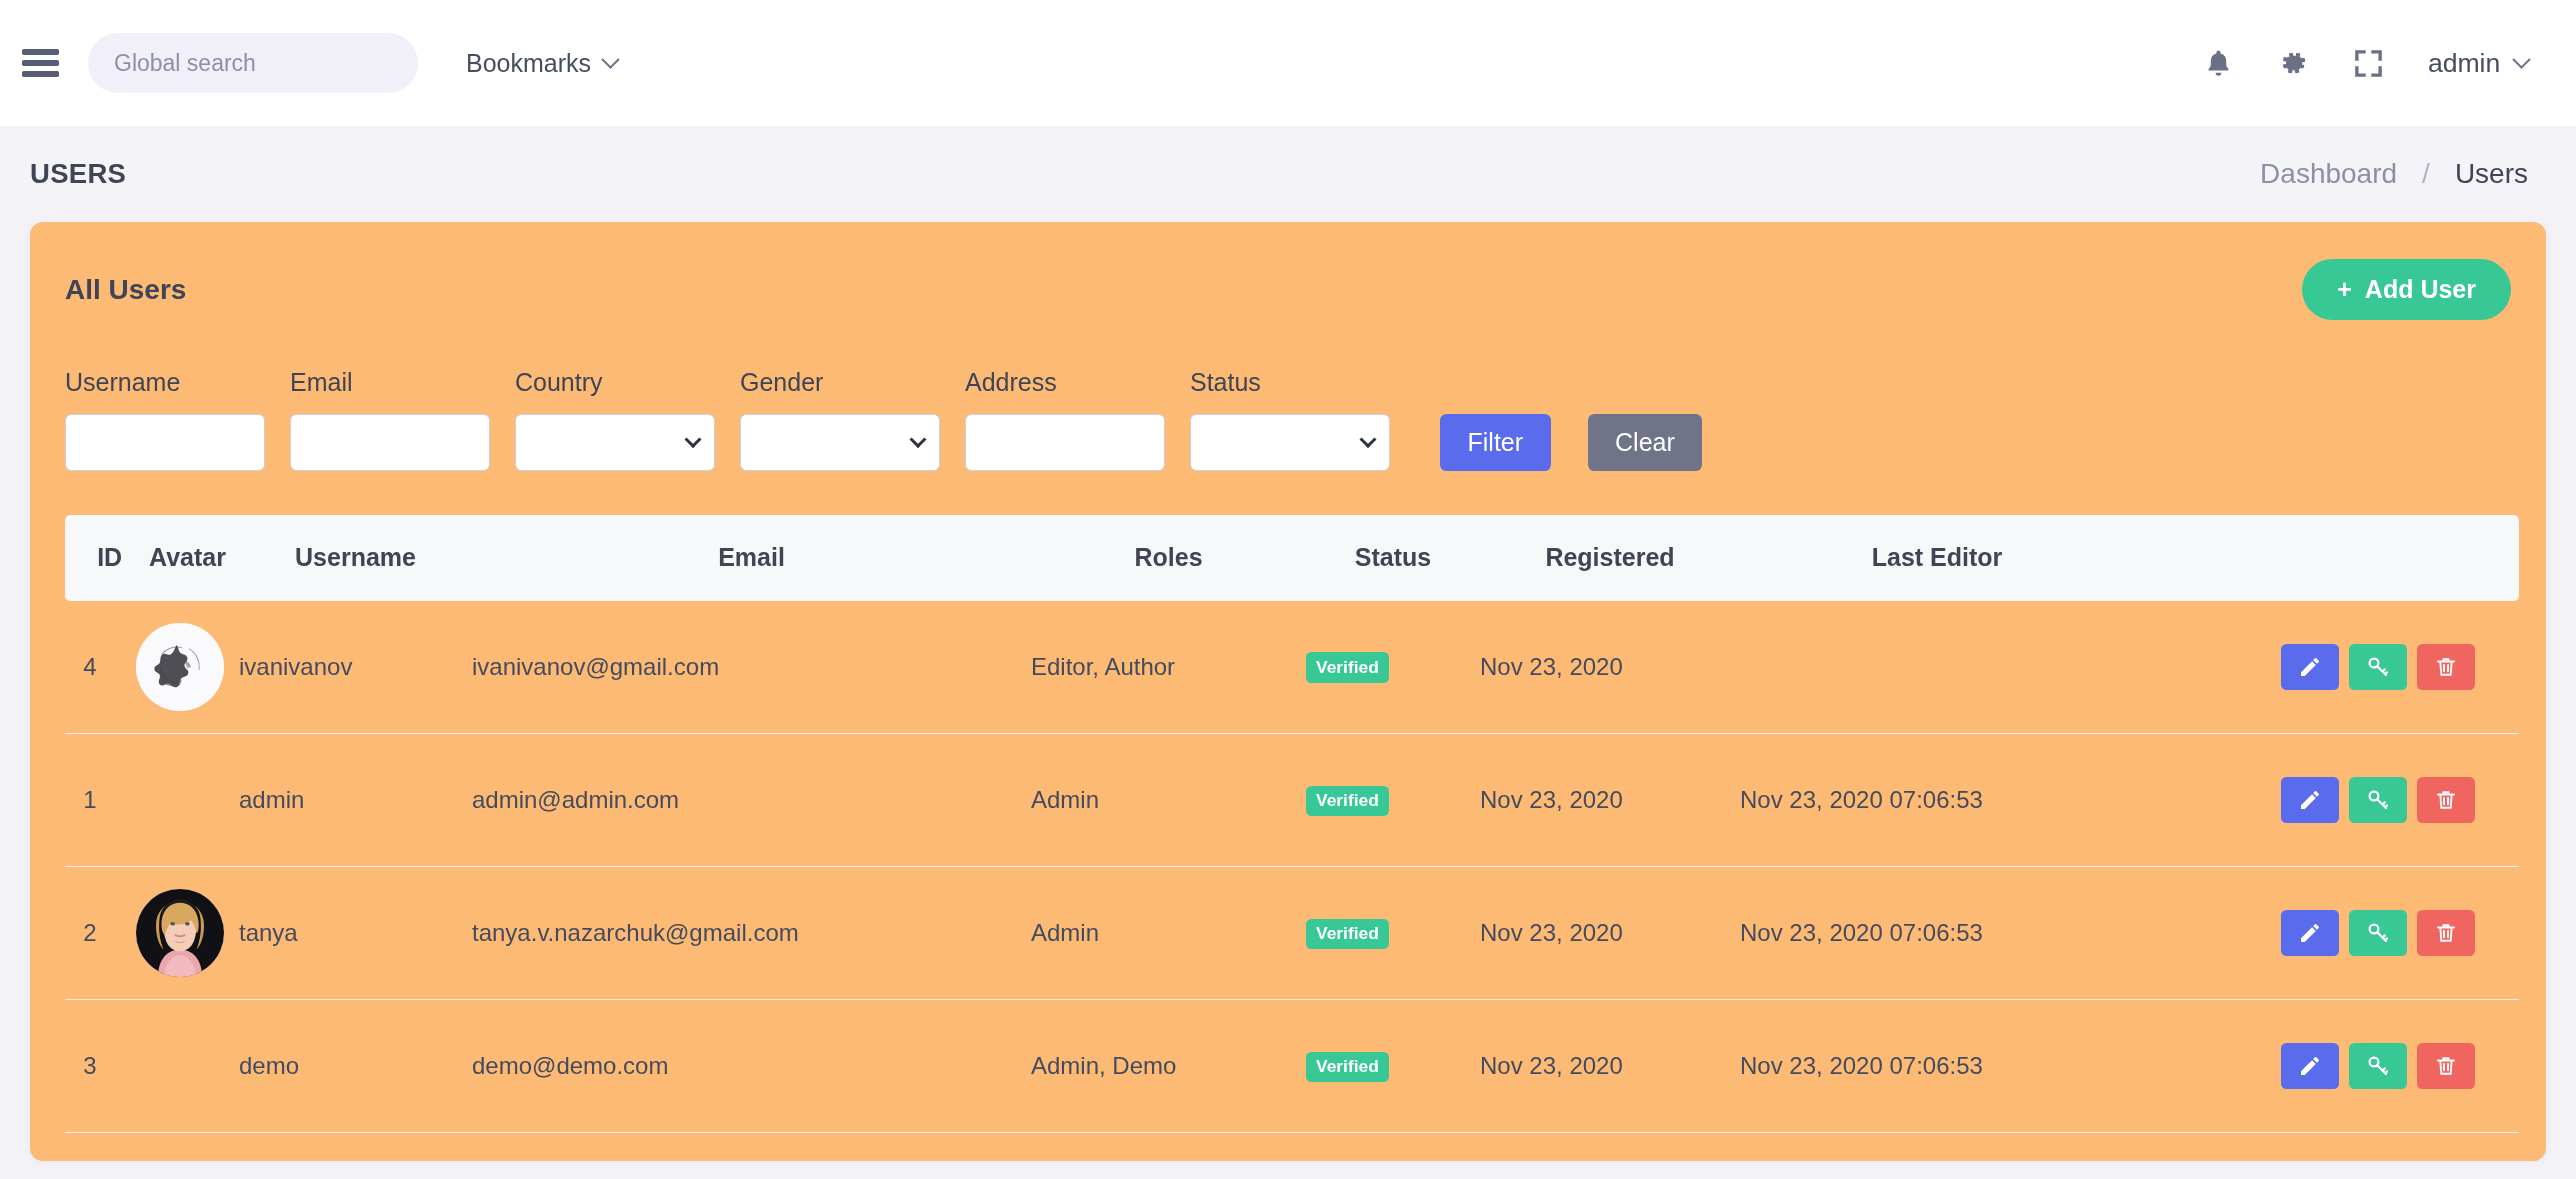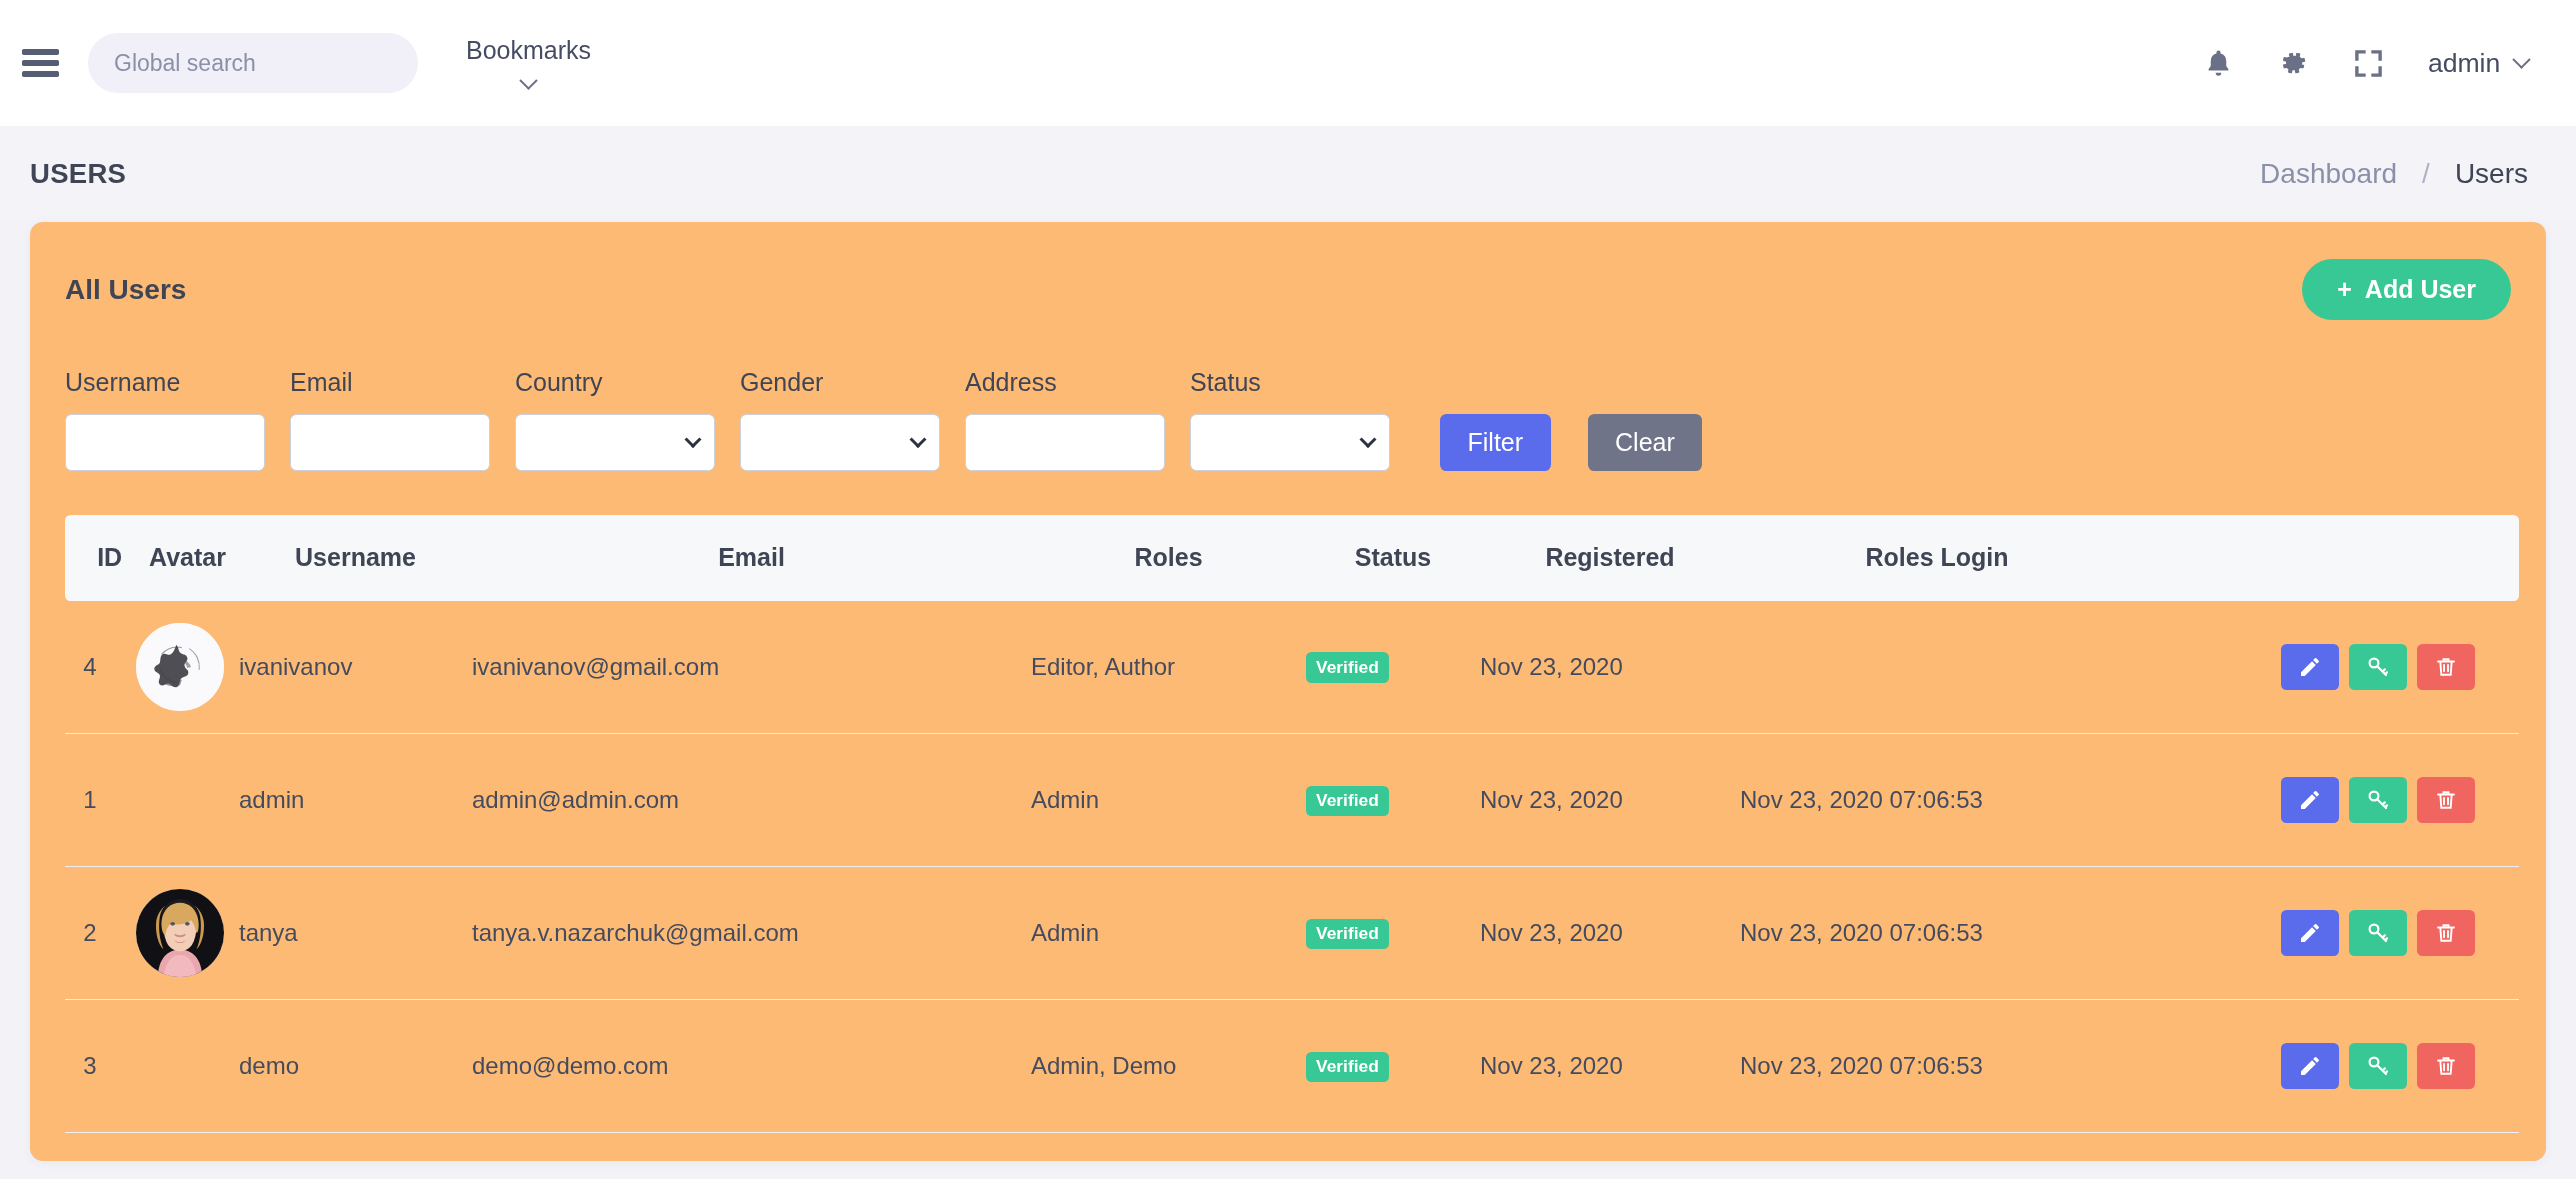--- a/index.html
+++ b/index.html
@@ -39,21 +39,20 @@
     font-family: "Liberation Sans", sans-serif;
     outline: none;
     text-align: left;
   }
   .global-search::placeholder { color: #8b90a8; }
   .bookmarks {
     margin-left: 48px;
     display: flex; align-items: center; gap: 13px;
     font-size: 25px; color: #464d63;
     cursor: pointer;
-    flex-direction: column;
   }
   .chev {
     display: inline-block;
     width: 13px; height: 13px;
     border-right: 2.7px solid #6a7086;
     border-bottom: 2.7px solid #6a7086;
     transform: rotate(45deg) translate(-2.7px,-2.7px);
   }
   .nav-right {
     margin-left: auto;
@@ -322,21 +321,21 @@
   <table>
     <thead>
       <tr>
         <th class="col-id">ID</th>
         <th class="col-avatar">Avatar</th>
         <th class="col-user">Username</th>
         <th class="col-email">Email</th>
         <th class="col-roles">Roles</th>
         <th class="col-status">Status</th>
         <th class="col-reg">Registered</th>
-        <th class="col-login">Roles Login</th>
+        <th class="col-login">Last Editor</th>
         <th class="col-actions"></th>
       </tr>
     </thead>
     <tbody>
   <tr>
     <td class="col-id">4</td>
     <td class="col-avatar">
             <div class="avatar">
     <svg width="88" height="88" viewBox="0 0 96 96">
       <rect width="96" height="96" fill="#faf9fb"></rect>

